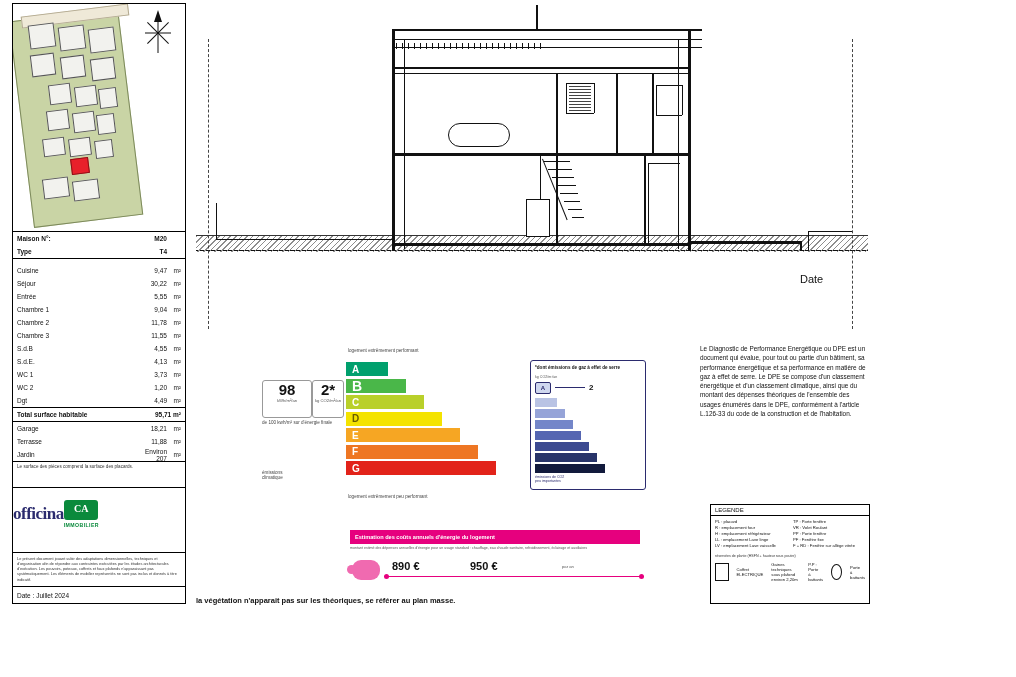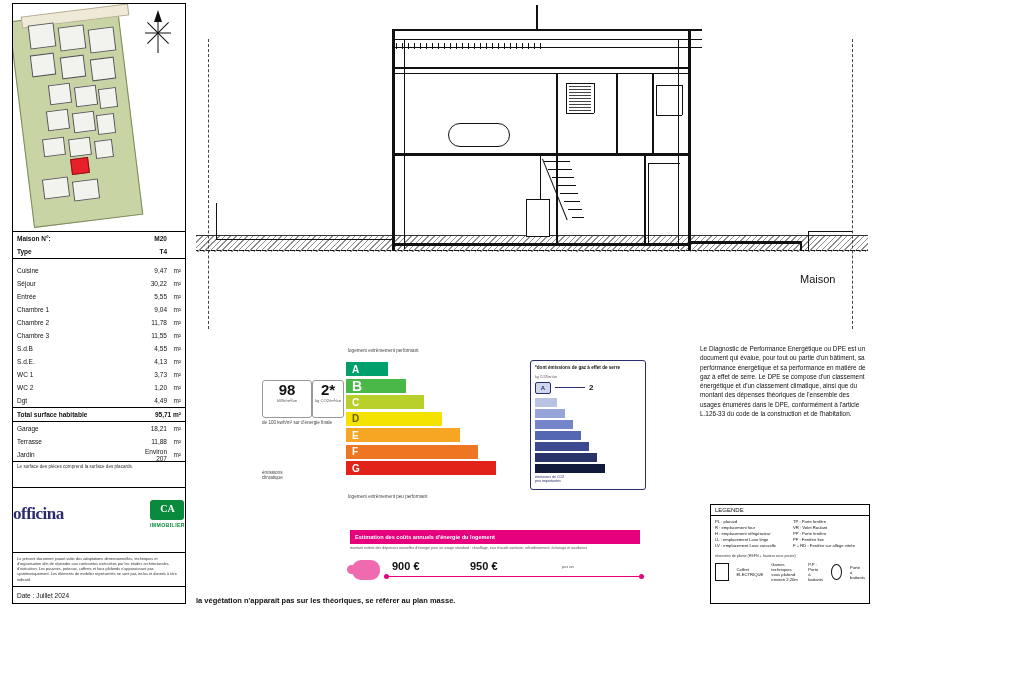--- a/index.html
+++ b/index.html
@@ -24,21 +24,21 @@
   .tbl{position:absolute;left:0;top:228px;width:172px;font-size:6.5px;}
   .row{display:flex;align-items:center;height:13px;padding:0 4px;box-sizing:border-box;}
   .row .k{flex:1;}
   .row .v{width:32px;text-align:right;}
   .row .u{width:14px;text-align:right;color:#222;}
   .row.head{font-weight:bold;}
   .sep{height:1px;background:#000;margin:0;}
   .bold{font-weight:bold;}
   .note{font-size:4.6px;padding:2px 4px;color:#333;line-height:1.25;}
 
-  .logos{position:absolute;left:0;bottom:64px;width:172px;height:52px;border-top:1px solid #000;box-sizing:border-box;display:flex;align-items:center;justify-content:space-between;}
+  .logos{position:absolute;left:0;bottom:64px;width:172px;height:52px;border-top:1px solid #000;box-sizing:border-box;display:flex;align-items:center;justify-content:flex-start;}
   .officina{font-family:"Liberation Serif",serif;font-size:17px;font-weight:bold;letter-spacing:-0.5px;color:#2b2b6e;}
   .ca-logo{display:flex;flex-direction:column;align-items:center;}
   .ca-mark{width:34px;height:20px;background:#0a8a3c;border-radius:3px;position:relative;}
   .ca-mark:after{content:"CA";position:absolute;left:0;right:0;top:3px;text-align:center;color:#fff;font-size:10px;font-weight:bold;font-family:"Liberation Serif",serif;}
   .ca-txt{font-size:5.2px;color:#0a8a3c;font-weight:bold;letter-spacing:.4px;margin-top:2px;}
 
   .legal{position:absolute;left:0;bottom:18px;width:172px;padding:3px 4px;box-sizing:border-box;font-size:3.9px;line-height:1.35;color:#333;border-top:1px solid #000;}
   .datebar{position:absolute;left:0;bottom:0;width:172px;height:17px;border-top:1px solid #000;box-sizing:border-box;display:flex;align-items:center;padding-left:4px;font-size:6.5px;}
 
   
@@ -290,21 +290,21 @@
     <div class="secline" style="left:330px;top:196px;width:22px;height:36px;border:1px solid #111;background:#fff;"></div>
 
     <div class="secline" style="left:495px;top:238px;width:110px;height:3px;"></div>
     <div class="secline" style="left:604px;top:238px;width:2px;height:10px;"></div>
     <div class="secline" style="left:612px;top:228px;width:44px;height:1px;"></div>
     <div class="secline" style="left:612px;top:228px;width:1px;height:20px;"></div>
 
     <div class="secline" style="left:20px;top:236px;width:176px;height:1px;"></div>
     <div class="secline" style="left:20px;top:200px;width:1px;height:36px;"></div>
 
-    <div class="coupe-label">Maison</div>
+    <div class="coupe-label">Date</div>
   </div>
 
   <div class="dpe">
     <div class="dpe-cap" style="position:absolute;left:86px;top:-4px;">logement extrêmement performant</div>
 
     <div class="score-box">
       <div class="score-num">98</div>
       <div class="score-sub">kWh/m²/an</div>
     </div>
     <div class="score-box2">
@@ -356,21 +356,21 @@
         <div class="gbar" style="width:62px;background:#283469;"></div>
         <div class="gbar" style="width:70px;background:#121a3c;"></div>
       </div>
       <div style="font-size:3.6px;color:#2b2b6e;margin-top:2px;white-space:pre-line;">émissions de CO2
 peu importantes</div>
     </div>
 
     <div class="costbar">Estimation des coûts annuels d'énergie du logement</div>
     <div class="costnote">montant estimé des dépenses annuelles d'énergie pour un usage standard : chauffage, eau chaude sanitaire, refroidissement, éclairage et auxiliaires</div>
     <div class="pig"></div>
-    <div class="cost-a">900 €</div>
+    <div class="cost-a">890 €</div>
     <div class="cost-b">950 €</div>
     <div style="position:absolute;left:300px;top:212px;font-size:4.2px;color:#555;">par an</div>
     <div class="cost-line"></div>
   </div>
 
   <div class="veg-note">la végétation n'apparait pas sur les théoriques, se référer au plan masse.</div>
 
   <div class="dpe-text">Le Diagnostic de Performance Energétique ou DPE est un document qui évalue, pour tout ou partie d'un bâtiment, sa performance énergétique et sa performance en matière de gaz à effet de serre. Le DPE se compose d'un classement énergétique et d'un classement climatique, ainsi que du montant des dépenses théoriques de l'ensemble des usages énumérés dans le DPE, conformément à l'article L.126-33 du code de la construction et de l'habitation.</div>
 
   <div class="legende">

